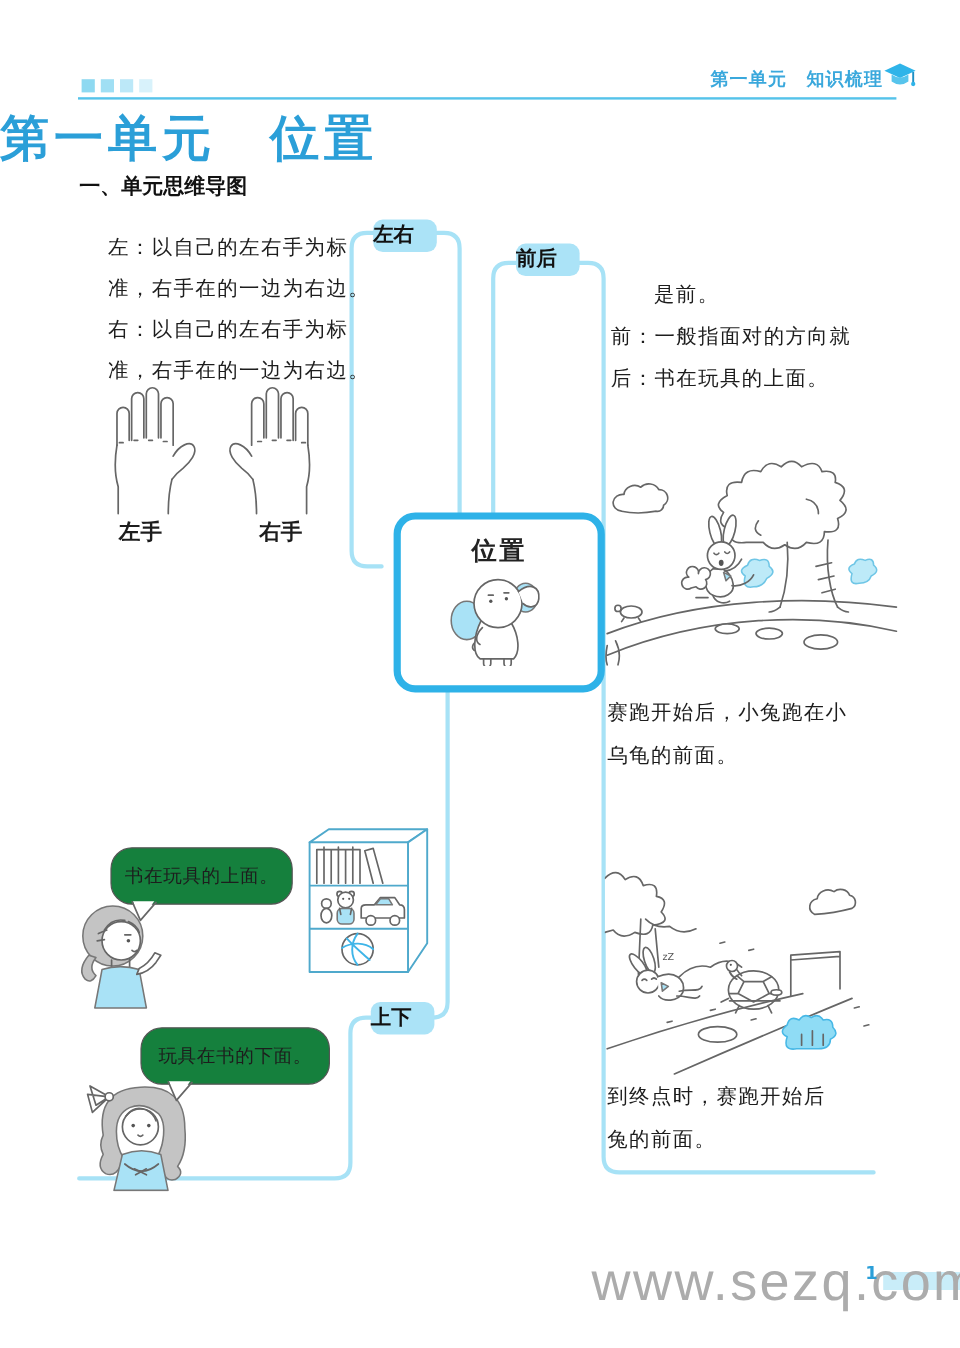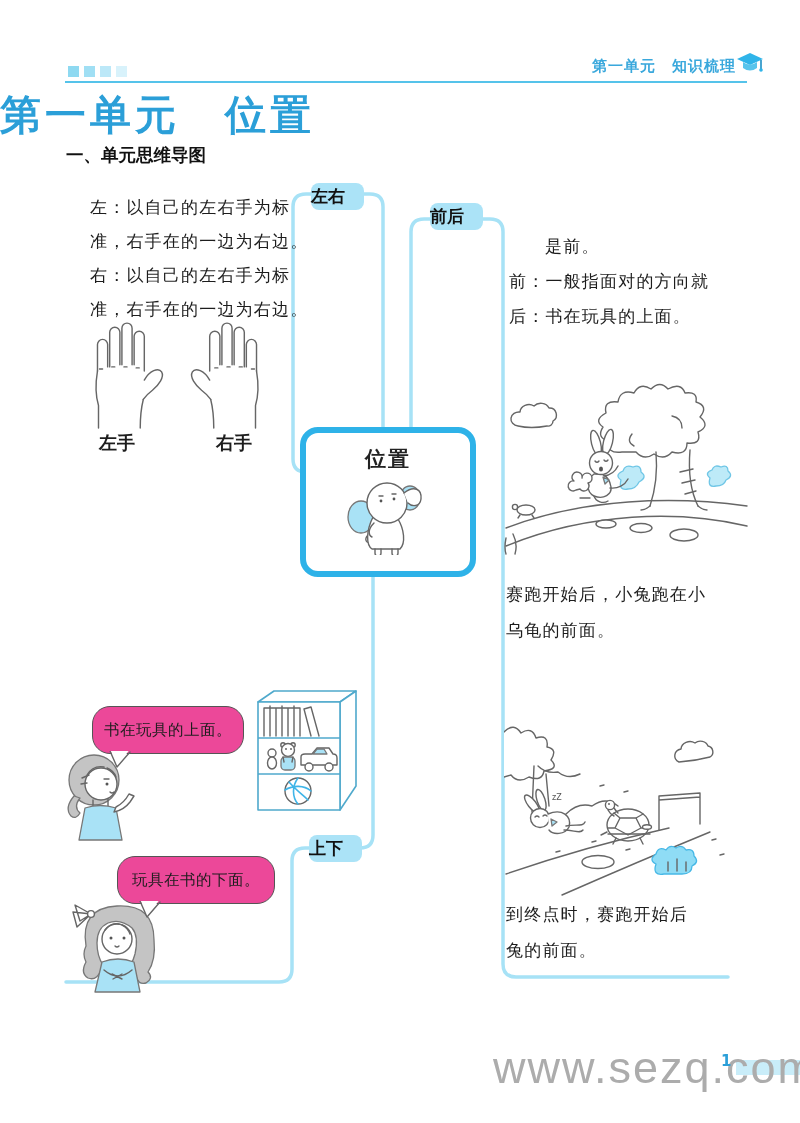--- a/index.html
+++ b/index.html
@@ -16,36 +16,36 @@
          font-family:"DejaVu Serif",serif;font-weight:bold;font-size:41px;
          color:#2B9FD8;letter-spacing:4px;}
   .section{position:absolute;left:66px;top:143px;font-size:17.5px;font-weight:bold;color:#111;}
   
   .connectors{position:absolute;left:0;top:0;z-index:0;}
   .branch{stroke:#A7E2F6;stroke-width:3.5;fill:none;stroke-linecap:round;}
   
   .chip{position:absolute;width:53px;height:27px;background:#ABE3F7;border-radius:8px;
         text-align:left;line-height:27px;font-size:17px;font-weight:bold;color:#111;z-index:3;}
   
-  .node{position:absolute;left:300px;top:427px;width:164px;height:138px;background:#fff;
+  .node{position:absolute;left:328px;top:427px;width:164px;height:138px;background:#fff;
         border:6px solid #2EB2E8;border-radius:18px;z-index:2;text-align:center;}
   .node-label{margin-top:12px;font-size:21px;font-weight:bold;color:#222;letter-spacing:2px;}
   
   .kai{position:absolute;font-family:"DejaVu Serif",serif;color:#1d1d1d;font-size:17px;
        letter-spacing:1.2px;z-index:1;}
   .kai .ln2{display:block;}
   .lh34 .ln2{line-height:34px;margin-left:26px;}
   .lh35 .ln2{line-height:35px;}
   .lh36 .ln2{line-height:36px;}
   .lh38 .ln2{line-height:38px;}
   .indent{padding-left:36px;}
   .hand-label{position:absolute;width:60px;text-align:center;font-family:"DejaVu Serif",serif;
               font-size:18px;color:#1d1d1d;font-weight:bold;z-index:1;}
   
-  .bubble{position:absolute;background:#ec4899;border:1.4px solid #555;border-radius:18px;
+  .bubble{position:absolute;background:#15803d;border:1.4px solid #555;border-radius:18px;
           font-family:"DejaVu Serif",serif;font-size:15.5px;color:#1d1d1d;text-align:center;
           z-index:2;display:flex;align-items:center;justify-content:center;letter-spacing:0.5px;}
   .tail{position:absolute;z-index:3;}
   
   .ln{stroke:#666;fill:none;stroke-width:1.4;stroke-linecap:round;stroke-linejoin:round;}
   .lnf{stroke:#666;fill:#fff;stroke-width:1.4;stroke-linecap:round;stroke-linejoin:round;}
   .blf{stroke:#6FC6E6;fill:#BDEAF8;stroke-width:1.3;stroke-linejoin:round;}
   .blf2{stroke:#47B8E6;fill:#8FDCF5;stroke-width:1.3;stroke-linejoin:round;}
   .hairf{stroke:#777;fill:#C4C4C4;stroke-width:1.3;stroke-linejoin:round;}
   .shirt{stroke:#777;fill:#A9E2F6;stroke-width:1.3;stroke-linejoin:round;}

